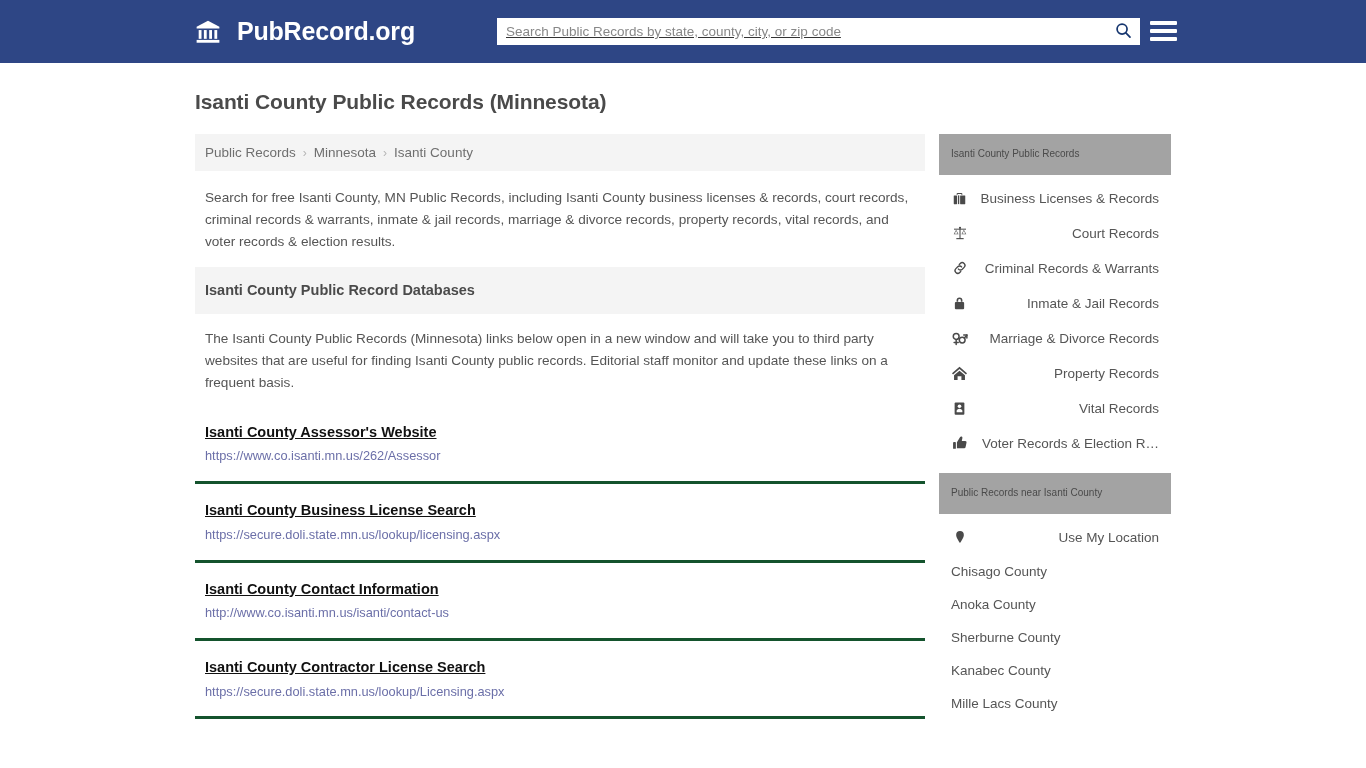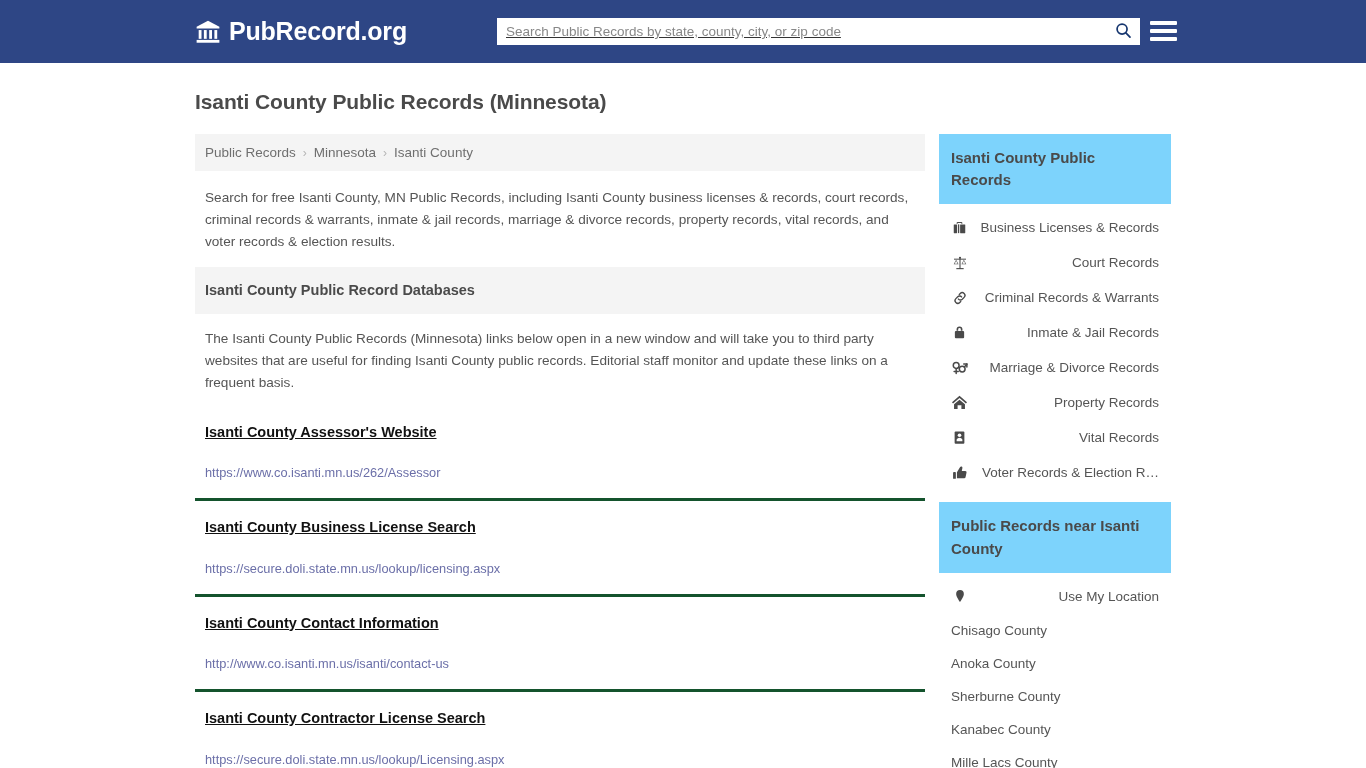--- a/index.html
+++ b/index.html
@@ -16,21 +16,21 @@
   .site-header {
     height: 63px;
     background: #2e4685;
     display: flex;
     align-items: center;
     position: relative;
   }
   .brand {
     display: flex;
     align-items: center;
-    gap: 8px;
+    gap: 16px;
     margin-left: 195px;
     text-decoration: none;
   }
   .brand-icon {
     width: 26px;
     height: 26px;
     display: block;
     flex: none;
   }
   .brand-text {
@@ -166,34 +166,34 @@
   .link-title {
     display: inline-block;
     font-size: 14.5px;
     font-weight: bold;
     color: #111111;
     text-decoration: underline;
     line-height: 1.3;
   }
   .link-url {
     display: block;
-    margin-top: 24px;
+    margin-top: 7px;
     font-size: 12.8px;
     color: #6b6fa8;
     text-decoration: none;
     line-height: 1.3;
   }
 
   
   .side-panel { margin-bottom: 12px; }
   .side-head {
-    background: #7dd3fc;
+    background: #a3a3a3;
     padding: 13px 12px 13px 12px;
-    font-size: 15px;
-    font-weight: bold;
+    font-size: 10px;
+    font-weight: normal;
     color: #4a4a4a;
     line-height: 1.48;
   }
   .side-list { padding-top: 6px; }
   .side-item {
     display: flex;
     align-items: center;
     gap: 9px;
     padding: 9px 12px 9px 12px;
     text-decoration: none;

